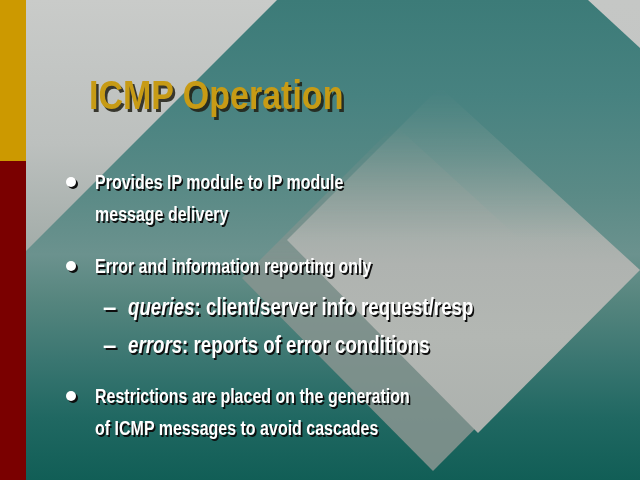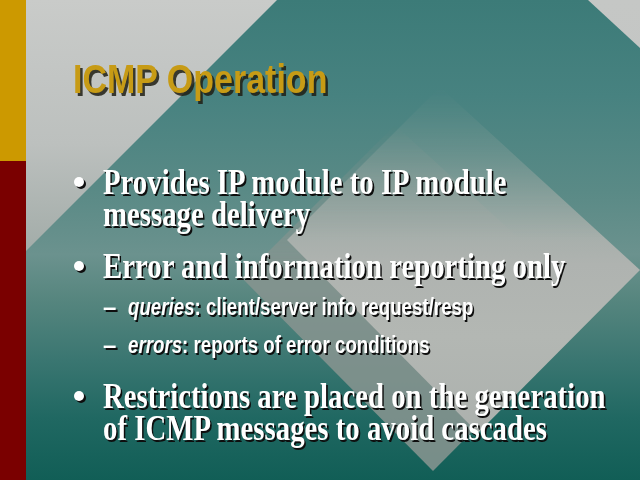--- a/index.html
+++ b/index.html
@@ -47,42 +47,42 @@
     clip-path: polygon(588px 0, 640px 0, 640px 48px);
   }
 
   
   .bar { position: absolute; left: 0; width: 26px; }
   .bar-gold   { top: 0;     height: 161px; background: #CC9900; }
   .bar-maroon { top: 161px; height: 319px; background: #7A0000; }
 
   
   .title {
-    position: absolute; left: 73px; top: 58px; margin: 0;
+    position: absolute; left: 73px; top: 58px; margin: 16px;
     font-size: 40px; line-height: 42px; font-weight: bold;
     color: #C79B15;
     text-shadow: 3px 3px 0 rgba(32,30,20,0.85);
     white-space: nowrap;
   }
   .title .txt { transform: scaleX(0.85); }
 
   .txt {
     display: inline-block;
     transform: scaleX(0.8);
     transform-origin: 0 0;
     white-space: nowrap;
   }
 
   
   .item {
     position: absolute;
     color: #FFFFFF; font-weight: bold;
   }
   .item .txt { text-shadow: 2px 2px 0 #0E0E0E; }
-  .main { left: 103px; font-size: 36px; line-height: 32px; font-family: Liberation Serif, serif; }
+  .main { left: 95px; font-size: 20px; line-height: 32px; }
   .sub  { left: 128px; font-size: 24px; line-height: 26px; }
   .sub .txt { transform: scaleX(0.78); }
   .i1 { top: 166px; }
   .i2 { top: 250px; }
   .i3 { top: 294px; }
   .i4 { top: 332px; }
   .i5 { top: 380px; }
 
   .dot {
     position: absolute; left: -29px; top: 11px;

